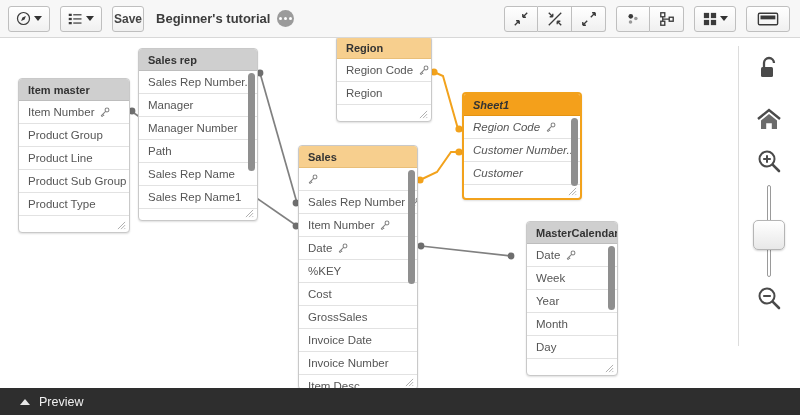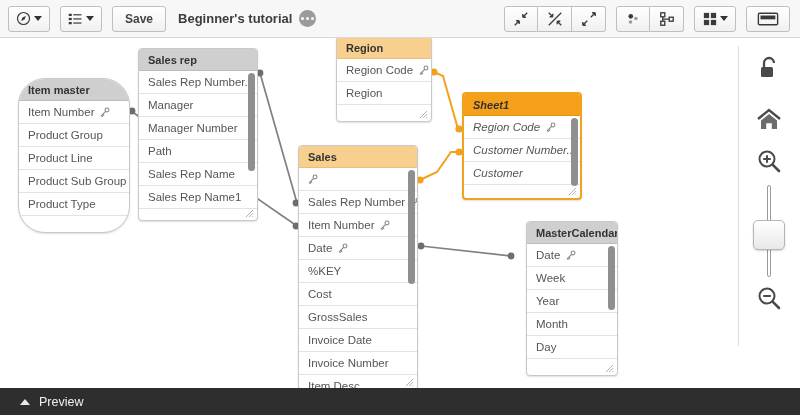--- a/index.html
+++ b/index.html
@@ -24,21 +24,21 @@
     background: linear-gradient(#ffffff, #f0f0f0);
     border: 1px solid #bfbfbf;
     border-radius: 3px;
     display: flex; align-items: center; justify-content: center;
     gap: 3px; padding: 0 6px;
     cursor: pointer;
   }
   .tb-btn.seg { border-radius: 0; border-left: none; }
   .tb-btn.seg-first { border-radius: 3px 0 0 3px; border-left: 1px solid #bfbfbf; }
   .tb-btn.seg-last { border-radius: 0 3px 3px 0; }
-  .tb-btn.text { font-size: 12px; font-weight: bold; color: #444; padding: 0 12px; }
+  .tb-btn.text { font-size: 12px; font-weight: bold; color: #444; padding: 0 1px; }
   .caret {
     width: 0; height: 0;
     border-left: 4px solid transparent; border-right: 4px solid transparent;
     border-top: 5px solid #333;
   }
   .doc-title {
     font-size: 13px; font-weight: bold; color: #3c3c3c;
     margin-left: 12px; white-space: nowrap;
   }
   .doc-dots {
@@ -258,21 +258,21 @@
       </g>
 
       <g>
         <polyline points="420,142 437,134 451,114 459,114" fill="none" stroke="#f2a21c" stroke-width="2"></polyline>
         <circle cx="420" cy="142" r="3.6" fill="#f2a21c"></circle>
         <circle cx="459" cy="114" r="3.6" fill="#f2a21c"></circle>
       </g>
     </svg>
 
     <div id="tables">
-        <div class="tbox" style="left: 18px; top: 40px; width: 112px; height: 155px; border-radius: 27px;">
+        <div class="tbox" style="left: 18px; top: 40px; width: 112px; height: 155px;">
           <div class="tbox-hd ">Item master</div>
           <div class="rows">
             <div class="row">
               <span>Item Number</span>
               <svg class="keyicon" viewBox="0 0 16 16">
                 <circle cx="11.2" cy="4.8" r="3.1" fill="none" stroke="#555" stroke-width="1.7"></circle>
                 <path d="M9 7 L2.2 13.8 M4.2 11.8 L6 13.6 M2.2 13.8 L3.6 15.2" stroke="#555" stroke-width="1.7" fill="none" stroke-linecap="round"></path>
               </svg>
             </div>
             <div class="row">

